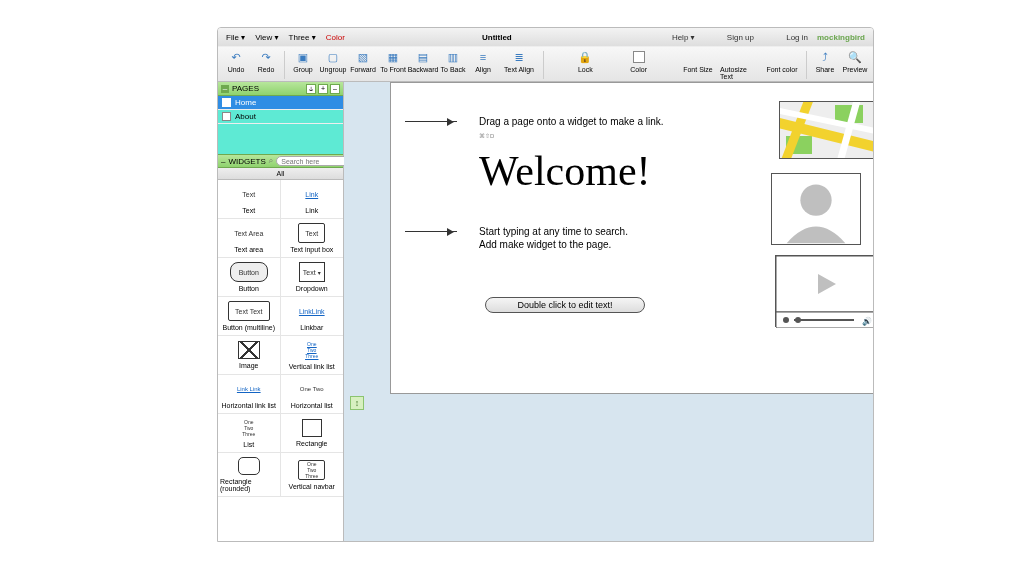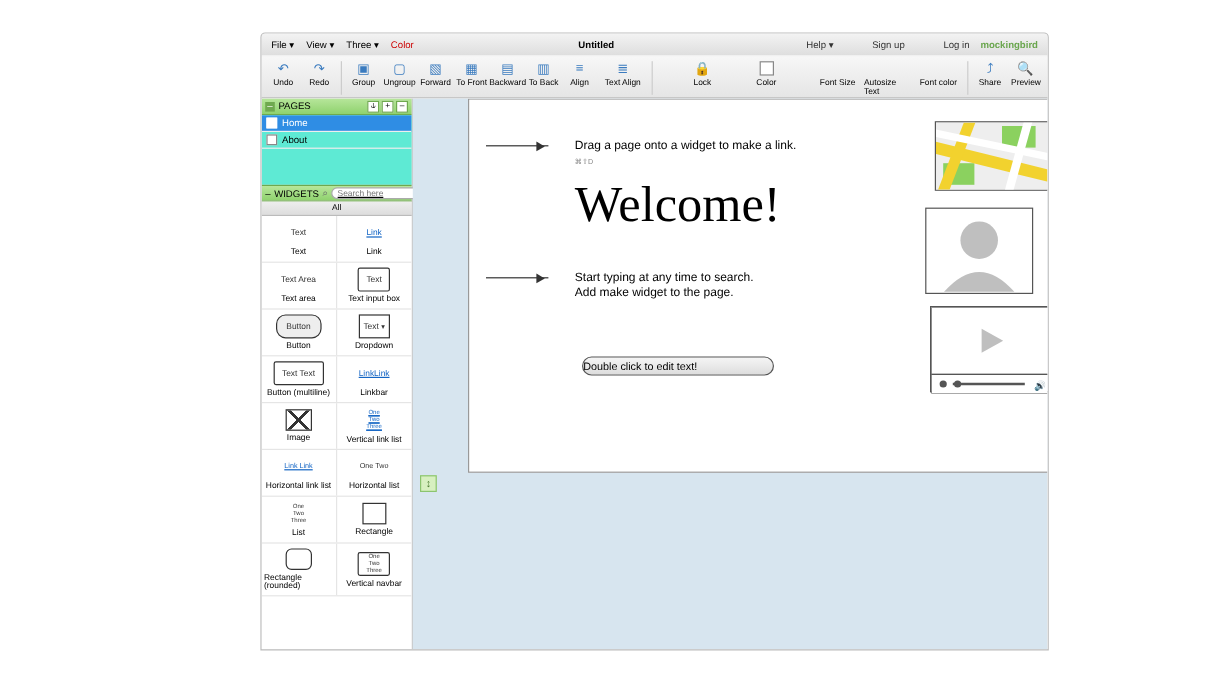--- a/index.html
+++ b/index.html
@@ -51,21 +51,21 @@
   .canvas-wrap { flex:1; background:#d7e5ef; position:relative; overflow:hidden;}
   .artboard { position:absolute; left:12px; top:0; width:500px; height:312px; background:#fff; border:1px solid #999;margin-left:34px;}
   .resize-handle { position:absolute; left:6px; top:314px; width:14px; height:14px; background:#d7f0c0; border:1px solid #8bc46f; display:flex; align-items:center; justify-content:center; font-size:9px; color:#4a7a30;}
   .arrow { position:absolute; width:52px; height:0; border-top:1.5px solid #333;}
   .arrow::after { content:""; position:absolute; right:-1px; top:-4px; border:4px solid transparent; border-left:7px solid #333;}
   .hint { position:absolute; font-size:10px; line-height:13px;}
   .mock-map { position:absolute; right:14px; top:18px; width:96px; height:58px; border:1px solid #555; overflow:hidden;}
   .mock-avatar { position:absolute; right:28px; top:90px; width:90px; height:72px; border:1px solid #555; background:#fff; display:flex; align-items:flex-end; justify-content:center;}
   .mock-video { position:absolute; right:14px; top:172px; width:100px; height:72px; border:1px solid #555; background:#fff;}
   .welcome { position:absolute; left:88px; top:64px; font-size:42px; font-family: "Times New Roman", serif;}
-  .dblclick { position:absolute; left:94px; top:214px; width:160px; height:16px; border:1px solid #555; border-radius:8px; background:linear-gradient(#f5f5f5,#ddd); font-size:9px; line-height:15px;}
+  .dblclick { position:absolute; left:94px; top:214px; width:160px; height:16px; border:1px solid #555; border-radius:8px; background:linear-gradient(#f5f5f5,#ddd); font-size:9px; text-align:center; line-height:15px;}
 </style>
 </head>
 <body>
 
 <div class="app">
 
   <div class="menubar">
     <span class="menu-item">File ▾</span>
     <span class="menu-item">View ▾</span>
     <span class="menu-item">Three ▾</span>

